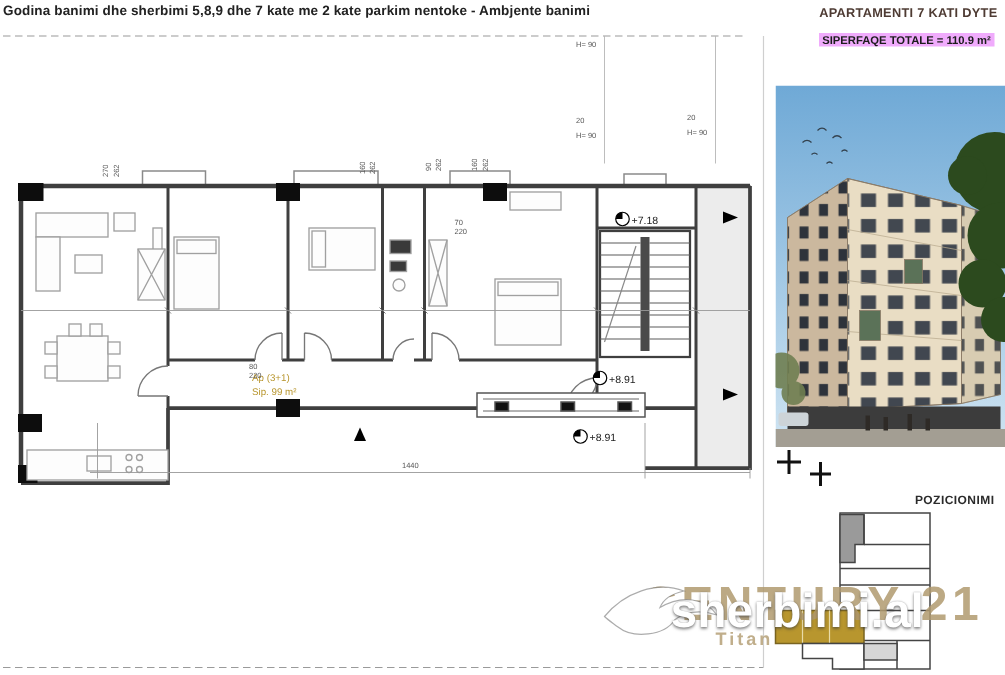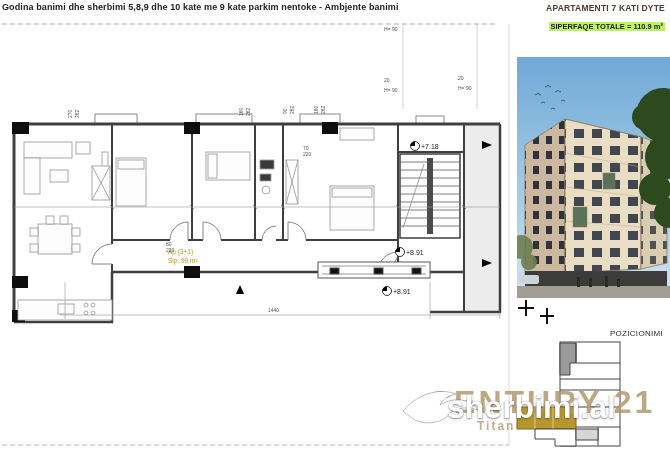--- a/index.html
+++ b/index.html
@@ -1,48 +1,48 @@
 <!DOCTYPE html>
 <html><head>
 <meta charset="utf-8">
 <style>
   html,body{margin:0;padding:0;background:#fff;}
   #stage{position:relative;width:670px;height:450px;background:#fff;overflow:hidden;
          font-family:"Liberation Sans",sans-serif;}
   
   .title-left{position:absolute;left:2px;top:2px;width:470px;font-size:9px;font-weight:bold;
               color:#222;letter-spacing:.1px;}
-  .hdr-right{position:absolute;right:5px;top:3px;text-align:right;margin-left:48px;}
+  .hdr-right{position:absolute;right:5px;top:3px;text-align:left;margin-left:48px;}
   .apt-title{font-size:8.5px;font-weight:bold;color:#4e3b33;letter-spacing:.2px;}
   .area-lines{margin-top:9px;font-size:7.5px;color:#1c1c1c;line-height:9.5px;}
-  .area-total{font-weight:bold;background:#bef264;padding:0 2px;}
+  .area-total{font-weight:bold;background:#f0abfc;padding:0 2px;}
   
   .sheet{position:absolute;left:0;top:14px;width:512px;height:436px;}
   
   .photo{position:absolute;left:517px;top:57px;width:153px;height:241px;}
   .pozicionimi{position:absolute;left:515px;top:329px;width:148px;text-align:right;
-               font-size:8px;font-weight:normal;color:#2b2b2b;letter-spacing:.3px;}
+               font-size:8px;font-weight:bold;color:#2b2b2b;letter-spacing:.3px;}
   .crosses{position:absolute;left:516px;top:299px;}
   .posdiagram{position:absolute;left:515px;top:322px;}
   
   .wm-agency{position:absolute;left:428px;top:384px;font-size:32px;font-weight:bold;
              letter-spacing:3px;color:rgba(176,154,110,.85);white-space:nowrap;z-index:20;}
   .wm-office{position:absolute;left:477px;top:419px;font-size:12px;font-weight:bold;
              letter-spacing:2px;color:rgba(176,154,110,.8);z-index:20;}
   .wm-bird{position:absolute;left:400px;top:383px;z-index:30;}
   .wm-portal{position:absolute;left:447px;top:389px;font-size:32px;font-weight:bold;
              color:#fff;z-index:31;text-shadow:0 1px 2px rgba(60,60,60,.55),0 0 1px rgba(90,90,90,.6);}
   svg text{font-family:"Liberation Sans",sans-serif;}
 </style>
 </head>
 <body>
 
 <div id="stage">
 
-  <div class="title-left">Godina  banimi dhe sherbimi 5,8,9 dhe 10 kate me 9 kate parkim  nentoke - Ambjente banimi</div>
+  <div class="title-left">Godina  banimi dhe sherbimi 5,8,9 dhe 7 kate me 2 kate parkim  nentoke - Ambjente banimi</div>
   <div class="hdr-right">
     <div class="apt-title">APARTAMENTI 7 KATI DYTE</div>
     <div class="area-lines">
       <div><span class="area-total">SIPERFAQE TOTALE = 110.9 m²</span></div>
     </div>
   </div>
 
   <svg class="sheet" viewBox="0 0 512 436">
 
     <g stroke="#9a9a9a" stroke-width="0.8">

